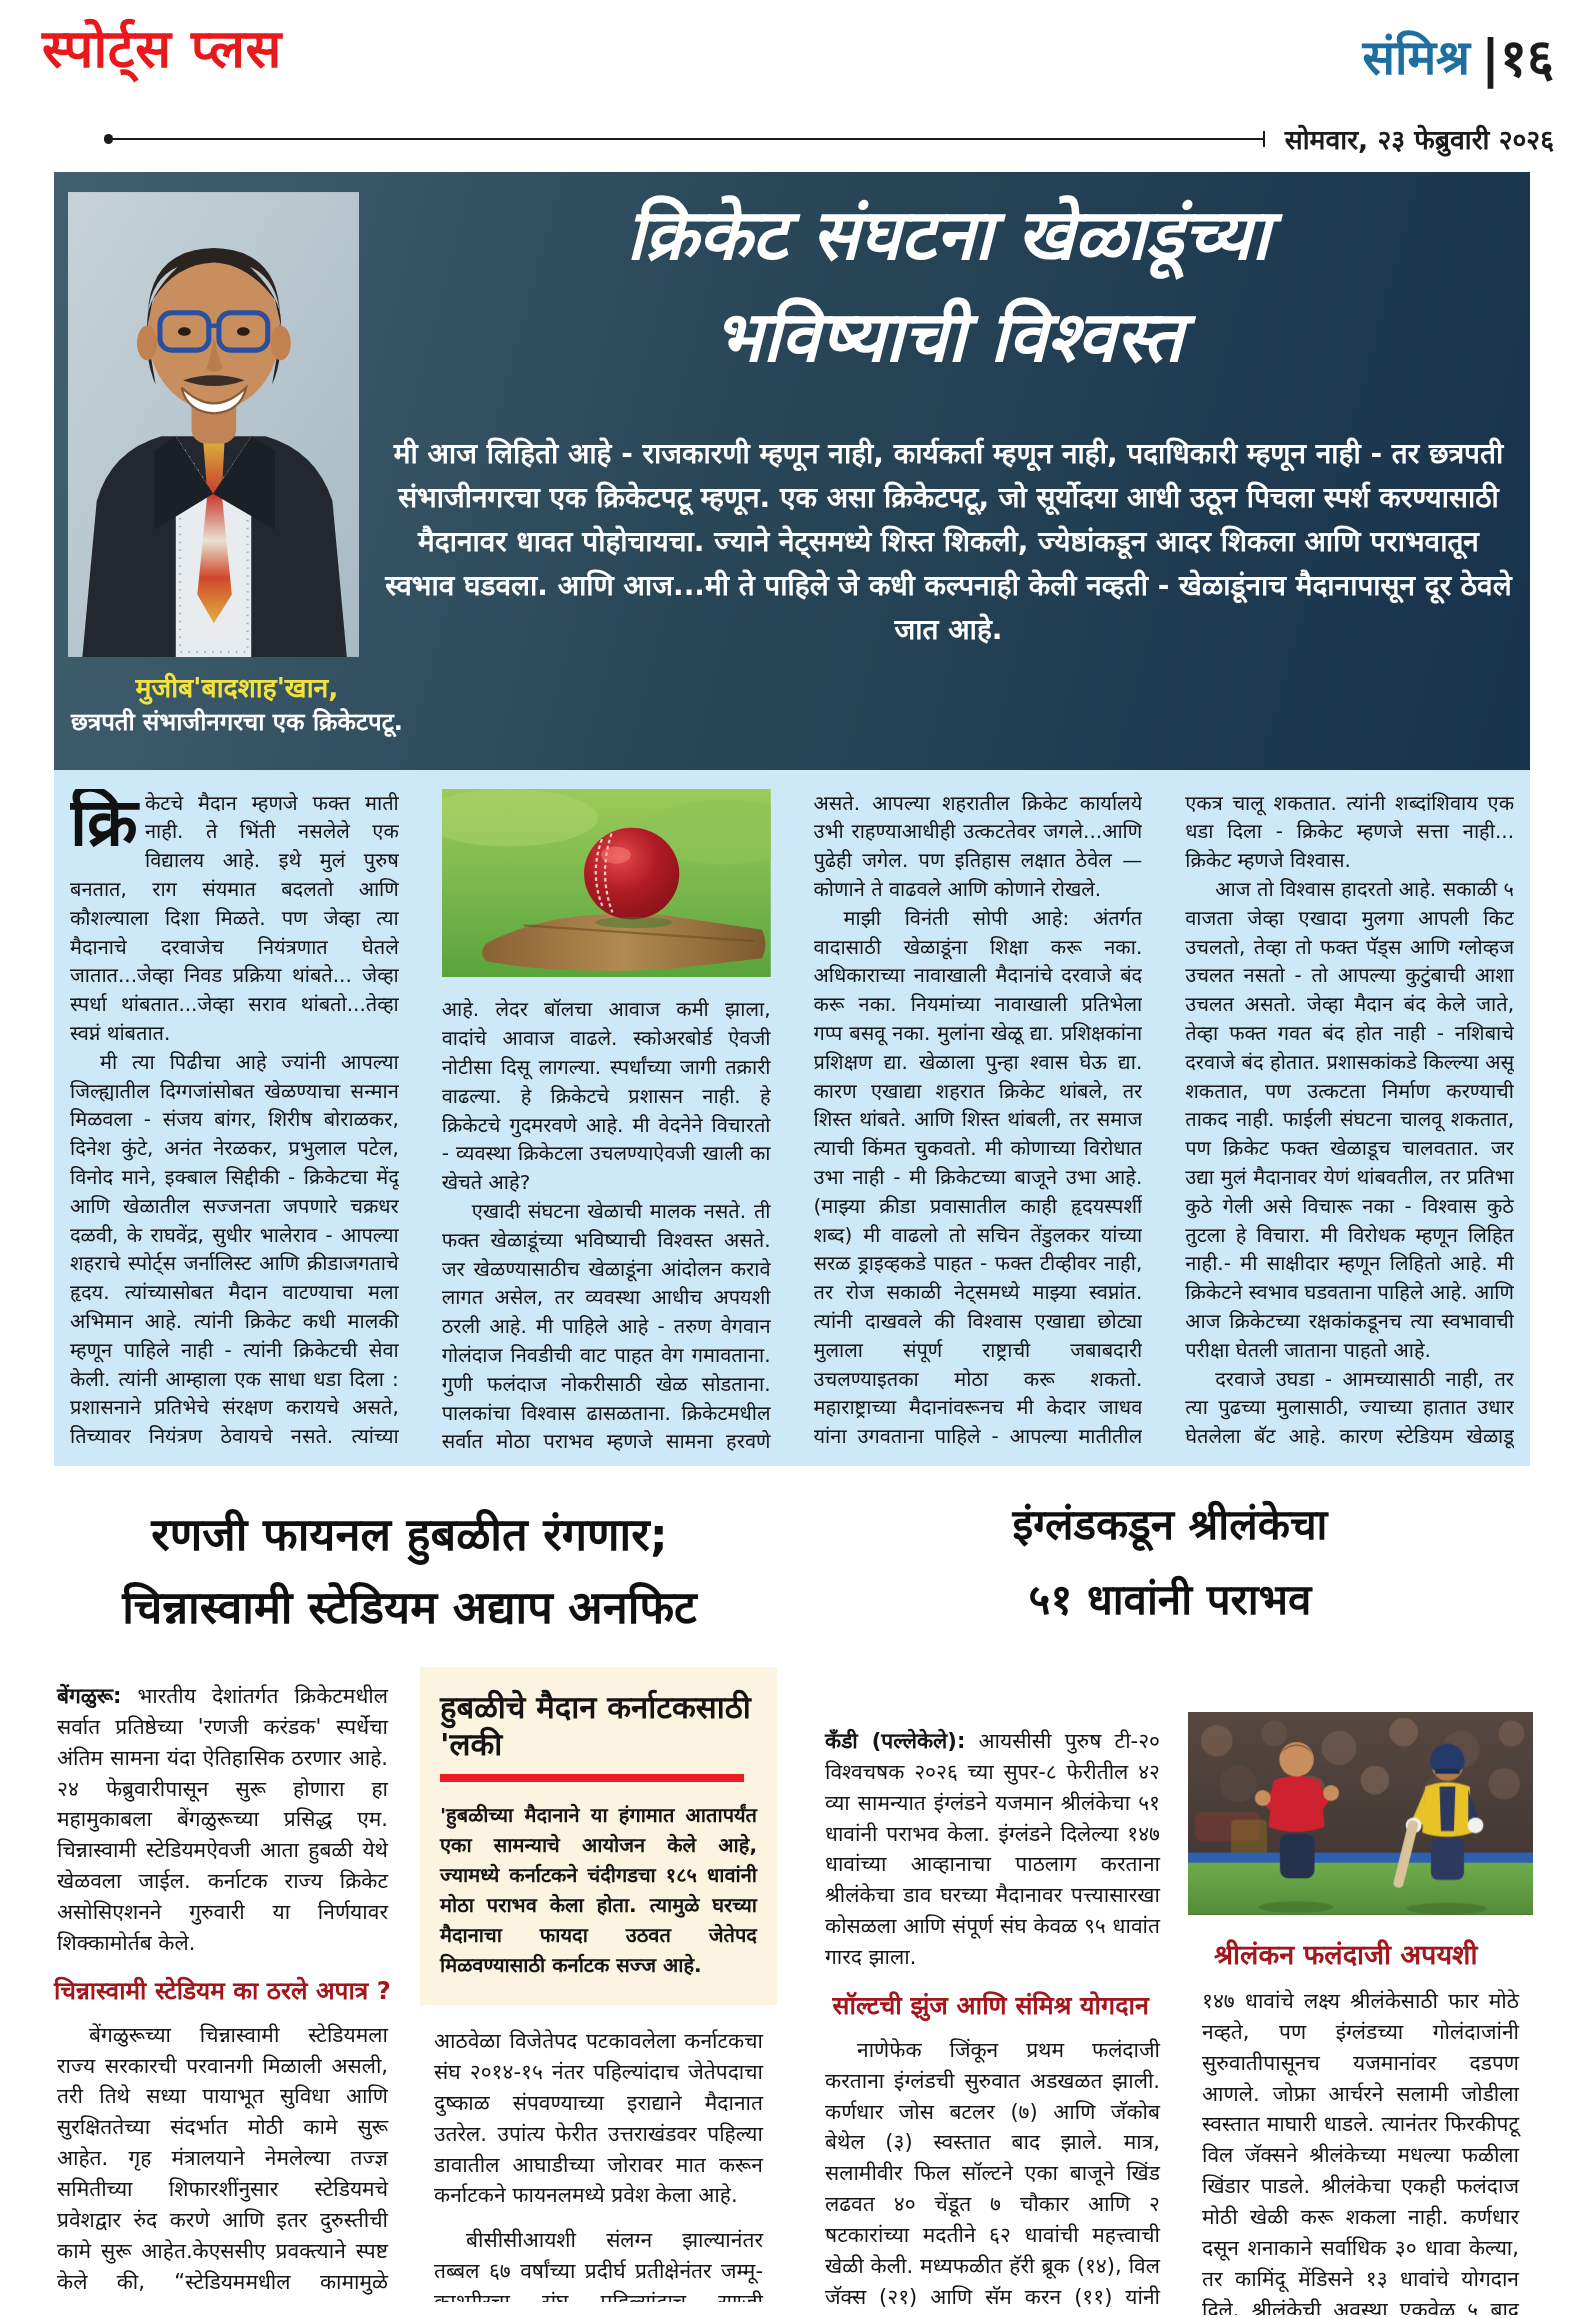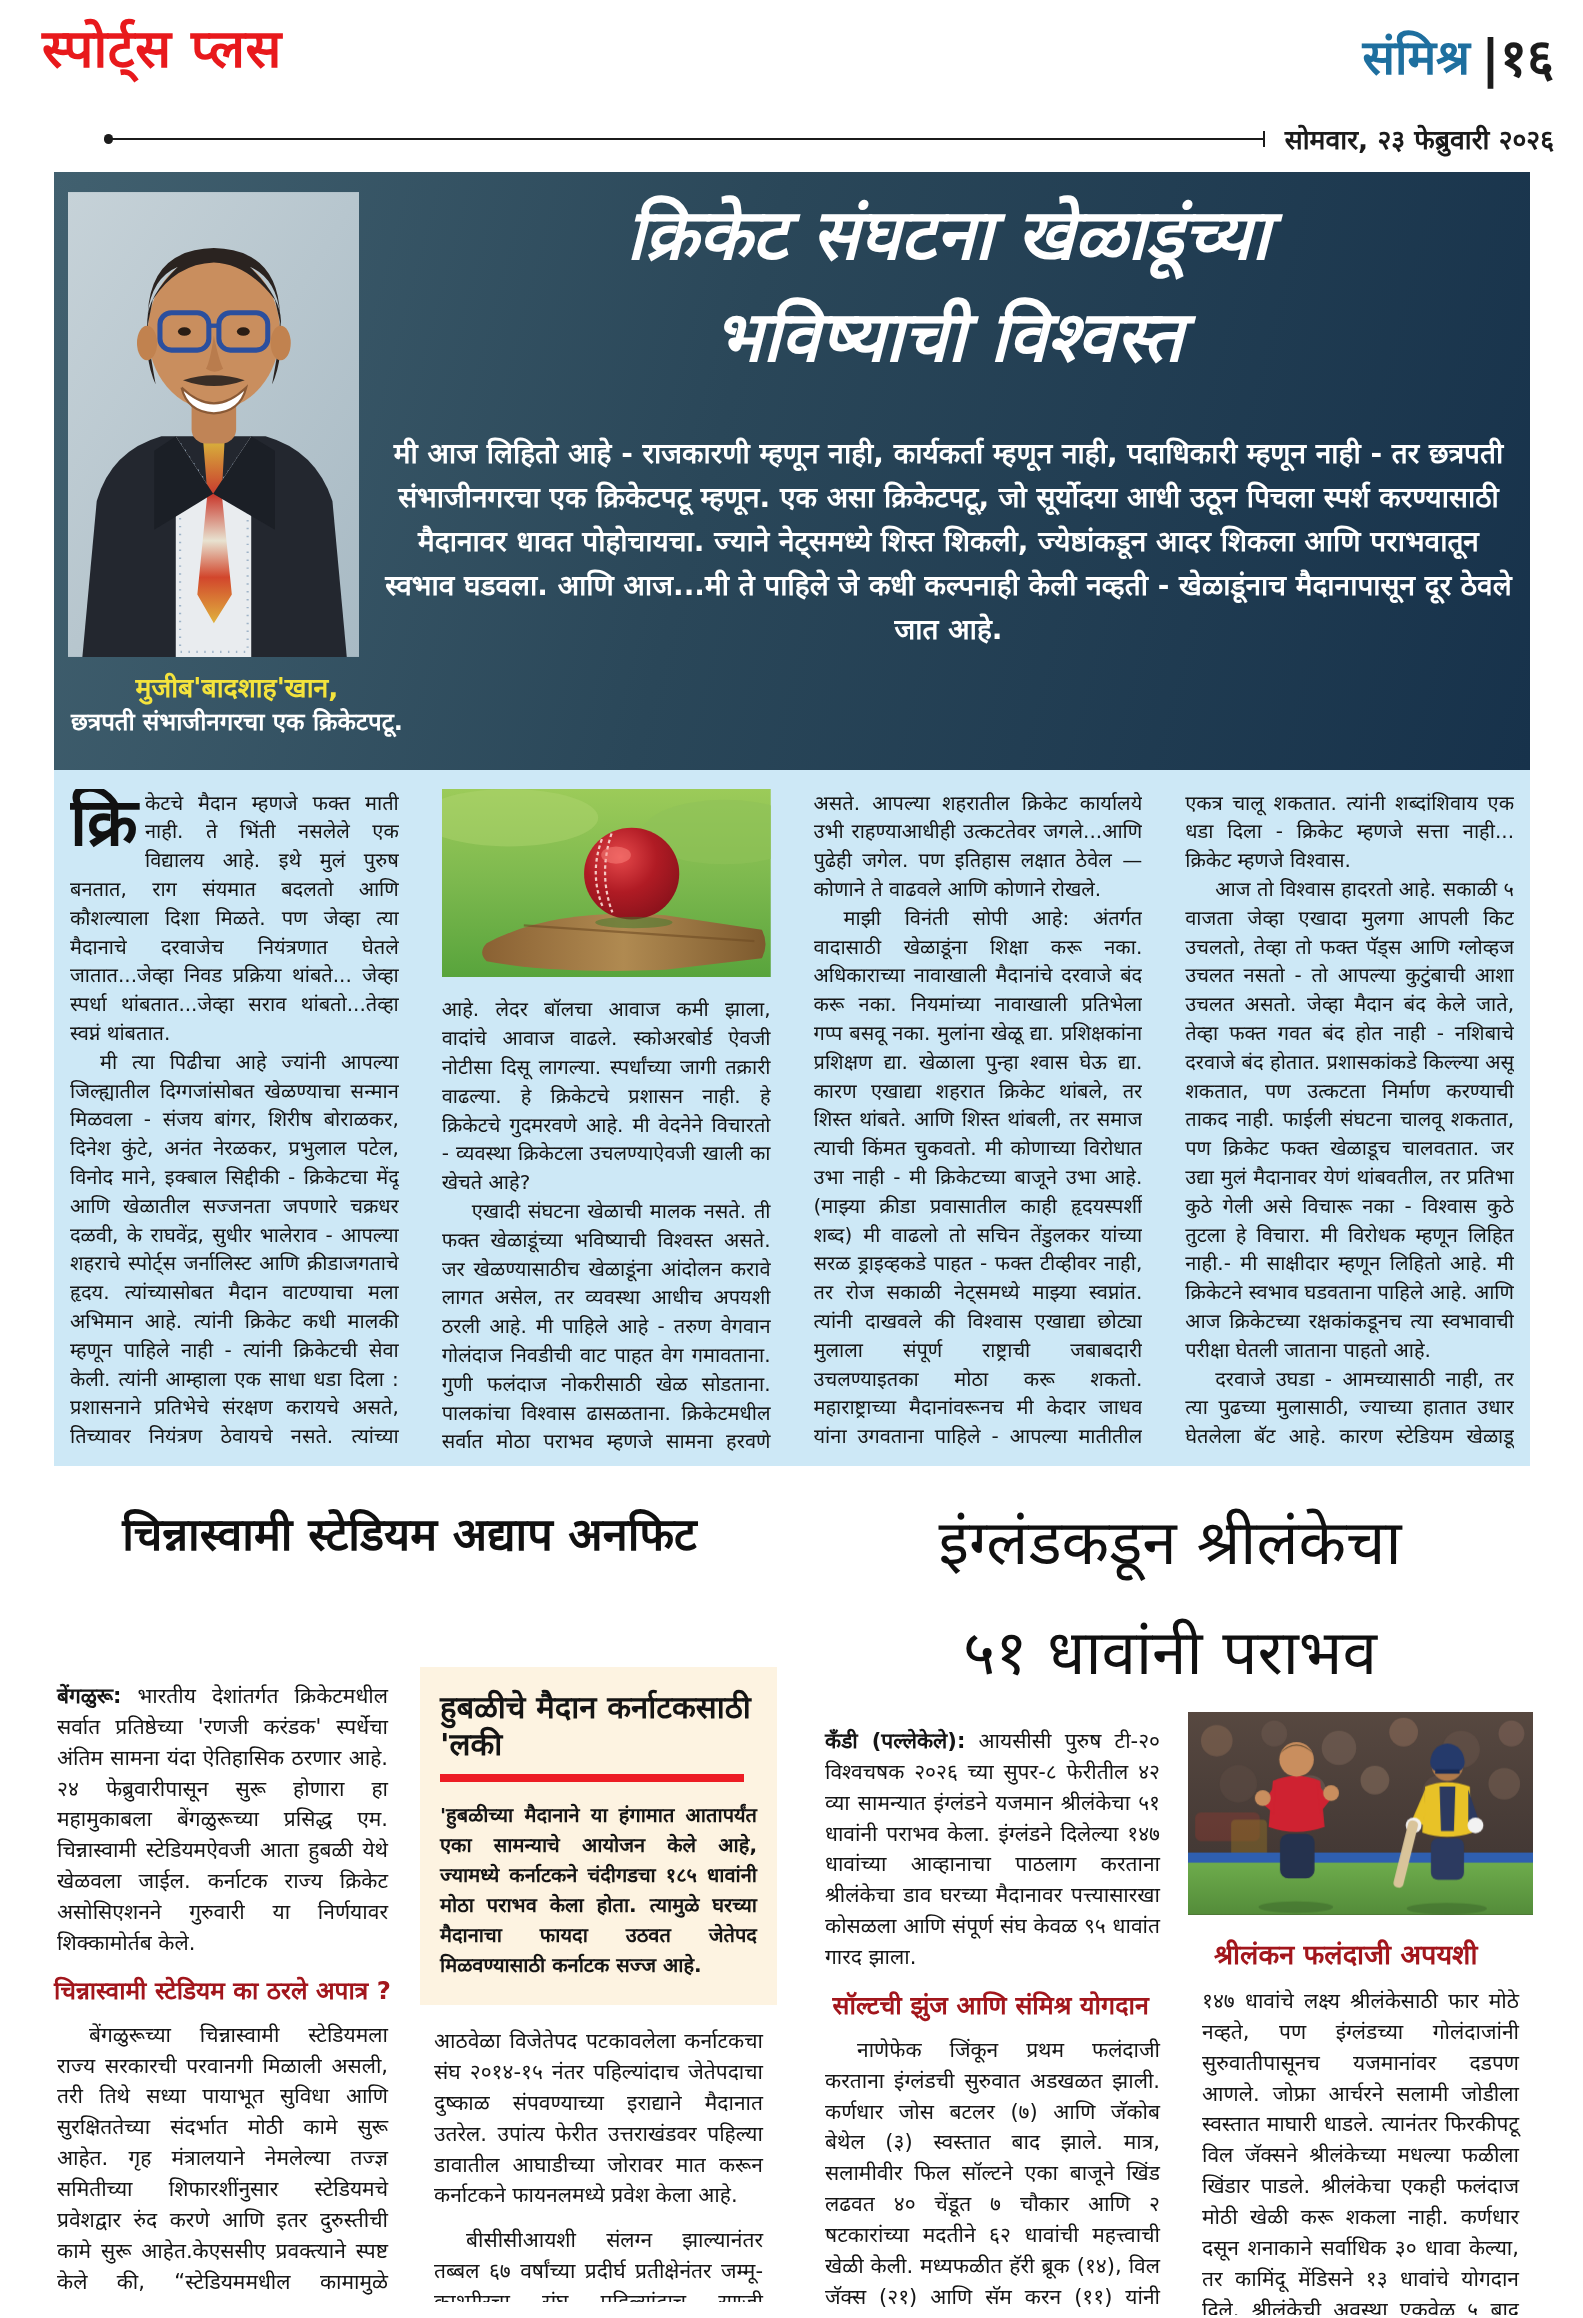--- a/index.html
+++ b/index.html
@@ -45,21 +45,21 @@
   .np{margin:14px;font-size:21px;line-height:1.47;text-align:justify;color:#151515;}
   .np + .np, .np.ind{text-indent:32px;}
   .lead{font-weight:800;}
   .subhead-red{margin:7.2px 0 5.7px 0;font-size:24.4px;font-weight:800;color:#a2161c;text-align:center;}
   .luckybox{background:#fdf3e1;box-sizing:border-box;padding:21.5px 20px 24.4px 20px;margin-bottom:21.5px;}
   .luckybox-title{font-size:31px;font-weight:800;color:#141414;line-height:1.2;}
   .luckybox-rule{width:96%;height:7.2px;background:#ed1c24;margin:11.5px 0 18.7px 0;}
   .luckybox-text{font-size:20px;font-weight:700;line-height:1.5;color:#141414;text-align:justify;margin:0;}
 
   .eng-headline{position:absolute;left:804px;top:1488px;width:732px;text-align:center;
-                font-size:62px;font-weight:400;color:#101010;line-height:1.78;}
+                font-size:42px;font-weight:700;color:#101010;line-height:1.78;}
   .eng-colC{position:absolute;left:811px;top:1712px;width:363px;height:596px;overflow:hidden;}
   .eng-colD{position:absolute;left:1188px;top:1712px;width:345px;height:603px;overflow:hidden;}
   .eng-subhead{margin:5.7px 0 4.3px 0;font-size:25px;font-weight:800;color:#a2161c;text-align:left;text-indent:21.5px;}
   .matchimg{width:100%;height:203px;display:block;}
   .eng-caption{margin:20px 0 10px 0;font-size:27px;font-weight:800;color:#a2161c;text-indent:26px;}
 </style>
 </head>
 <body>
 
 <div class="page">
@@ -184,20 +184,21 @@
       <p class="bp">माझी विनंती सोपी आहे: अंतर्गत वादासाठी खेळाडूंना शिक्षा करू नका. अधिकाराच्या नावाखाली मैदानांचे दरवाजे बंद करू नका. नियमांच्या नावाखाली प्रतिभेला गप्प बसवू नका. मुलांना खेळू द्या. प्रशिक्षकांना प्रशिक्षण द्या. खेळाला पुन्हा श्वास घेऊ द्या. कारण एखाद्या शहरात क्रिकेट थांबले, तर शिस्त थांबते. आणि शिस्त थांबली, तर समाज त्याची किंमत चुकवतो. मी कोणाच्या विरोधात उभा नाही - मी क्रिकेटच्या बाजूने उभा आहे. (माझ्या क्रीडा प्रवासातील काही हृदयस्पर्शी शब्द) मी वाढलो तो सचिन तेंडुलकर यांच्या सरळ ड्राइव्हकडे पाहत - फक्त टीव्हीवर नाही, तर रोज सकाळी नेट्समध्ये माझ्या स्वप्नांत. त्यांनी दाखवले की विश्वास एखाद्या छोट्या मुलाला संपूर्ण राष्ट्राची जबाबदारी उचलण्याइतका मोठा करू शकतो. महाराष्ट्राच्या मैदानांवरूनच मी केदार जाधव यांना उगवताना पाहिले - आपल्या मातीतील प्रतिभेला भारतीय जर्सी पर्यंत पोहोचता येते, जर व्यवस्था मार्ग खुला ठेवेल तर. माझ्या सार्वजनिक जीवनाची प्रेरणा मला मोहम्मद अझरुद्दीन यांच्याकडून मिळाली - ज्यांनी दाखवले की देखणेपणा आणि जबाबदारी</p>
     </div>
     <div class="col">
       <p class="bp">एकत्र चालू शकतात. त्यांनी शब्दांशिवाय एक धडा दिला - क्रिकेट म्हणजे सत्ता नाही... क्रिकेट म्हणजे विश्वास.</p>
       <p class="bp">आज तो विश्वास हादरतो आहे. सकाळी ५ वाजता जेव्हा एखादा मुलगा आपली किट उचलतो, तेव्हा तो फक्त पॅड्स आणि ग्लोव्हज उचलत नसतो - तो आपल्या कुटुंबाची आशा उचलत असतो. जेव्हा मैदान बंद केले जाते, तेव्हा फक्त गवत बंद होत नाही - नशिबाचे दरवाजे बंद होतात. प्रशासकांकडे किल्ल्या असू शकतात, पण उत्कटता निर्माण करण्याची ताकद नाही. फाईली संघटना चालवू शकतात, पण क्रिकेट फक्त खेळाडूच चालवतात. जर उद्या मुलं मैदानावर येणं थांबवतील, तर प्रतिभा कुठे गेली असे विचारू नका - विश्वास कुठे तुटला हे विचारा. मी विरोधक म्हणून लिहित नाही.- मी साक्षीदार म्हणून लिहितो आहे. मी क्रिकेटने स्वभाव घडवताना पाहिले आहे. आणि आज क्रिकेटच्या रक्षकांकडूनच त्या स्वभावाची परीक्षा घेतली जाताना पाहतो आहे.</p>
       <p class="bp">दरवाजे उघडा - आमच्यासाठी नाही, तर त्या पुढच्या मुलासाठी, ज्याच्या हातात उधार घेतलेला बॅट आहे. कारण स्टेडियम खेळाडू घडवतात... पण खेळाडू इतिहास घडवतात. आणि इतिहास कधीही त्या लोकांना माफ करत नाही, जे लोकांच्या आवडत्या खेळाला गप्प बसवतात.</p>
     </div>
   </div>
 
   <div class="ranji-headline">
+    <div>रणजी फायनल हुबळीत रंगणार;</div>
     <div>चिन्नास्वामी स्टेडियम अद्याप अनफिट</div>
   </div>
   <div class="ranji-colA">
     <p class="np"><span class="lead">बेंगळुरू:</span><span> भारतीय देशांतर्गत क्रिकेटमधील सर्वात प्रतिष्ठेच्या 'रणजी करंडक' स्पर्धेचा अंतिम सामना यंदा ऐतिहासिक ठरणार आहे. २४ फेब्रुवारीपासून सुरू होणारा हा महामुकाबला बेंगळुरूच्या प्रसिद्ध एम. चिन्नास्वामी स्टेडियमऐवजी आता हुबळी येथे खेळवला जाईल. कर्नाटक राज्य क्रिकेट असोसिएशनने  गुरुवारी या निर्णयावर शिक्कामोर्तब केले.</span></p>
     <p class="subhead-red">चिन्नास्वामी स्टेडियम का ठरले अपात्र ?</p>
     <p class="np ind">बेंगळुरूच्या चिन्नास्वामी स्टेडियमला राज्य सरकारची परवानगी मिळाली असली, तरी तिथे सध्या पायाभूत सुविधा आणि सुरक्षिततेच्या संदर्भात मोठी कामे सुरू आहेत. गृह मंत्रालयाने नेमलेल्या तज्ज्ञ समितीच्या शिफारशींनुसार स्टेडियमचे प्रवेशद्वार रुंद करणे आणि इतर दुरुस्तीची कामे सुरू आहेत.केएससीए प्रवक्त्याने स्पष्ट केले की, “स्टेडियममधील कामामुळे प्रेक्षकांच्या सोयीसाठी आणि सुरक्षेसाठी काही अडथळे निर्माण होऊ शकतात. रणजी फायनलसारख्या मोठ्या सामन्यासाठी प्रेक्षकांना मिळणारा अनुभव दर्जेदार असावा, या हेतूने आम्ही हा सामना हुबळीला हलवण्याचा निर्णय घेतला आहे.”</p>
   </div>
   <div class="ranji-colB">
     <div class="luckybox">
       <div class="luckybox-title">हुबळीचे मैदान कर्नाटकसाठी 'लकी</div>

